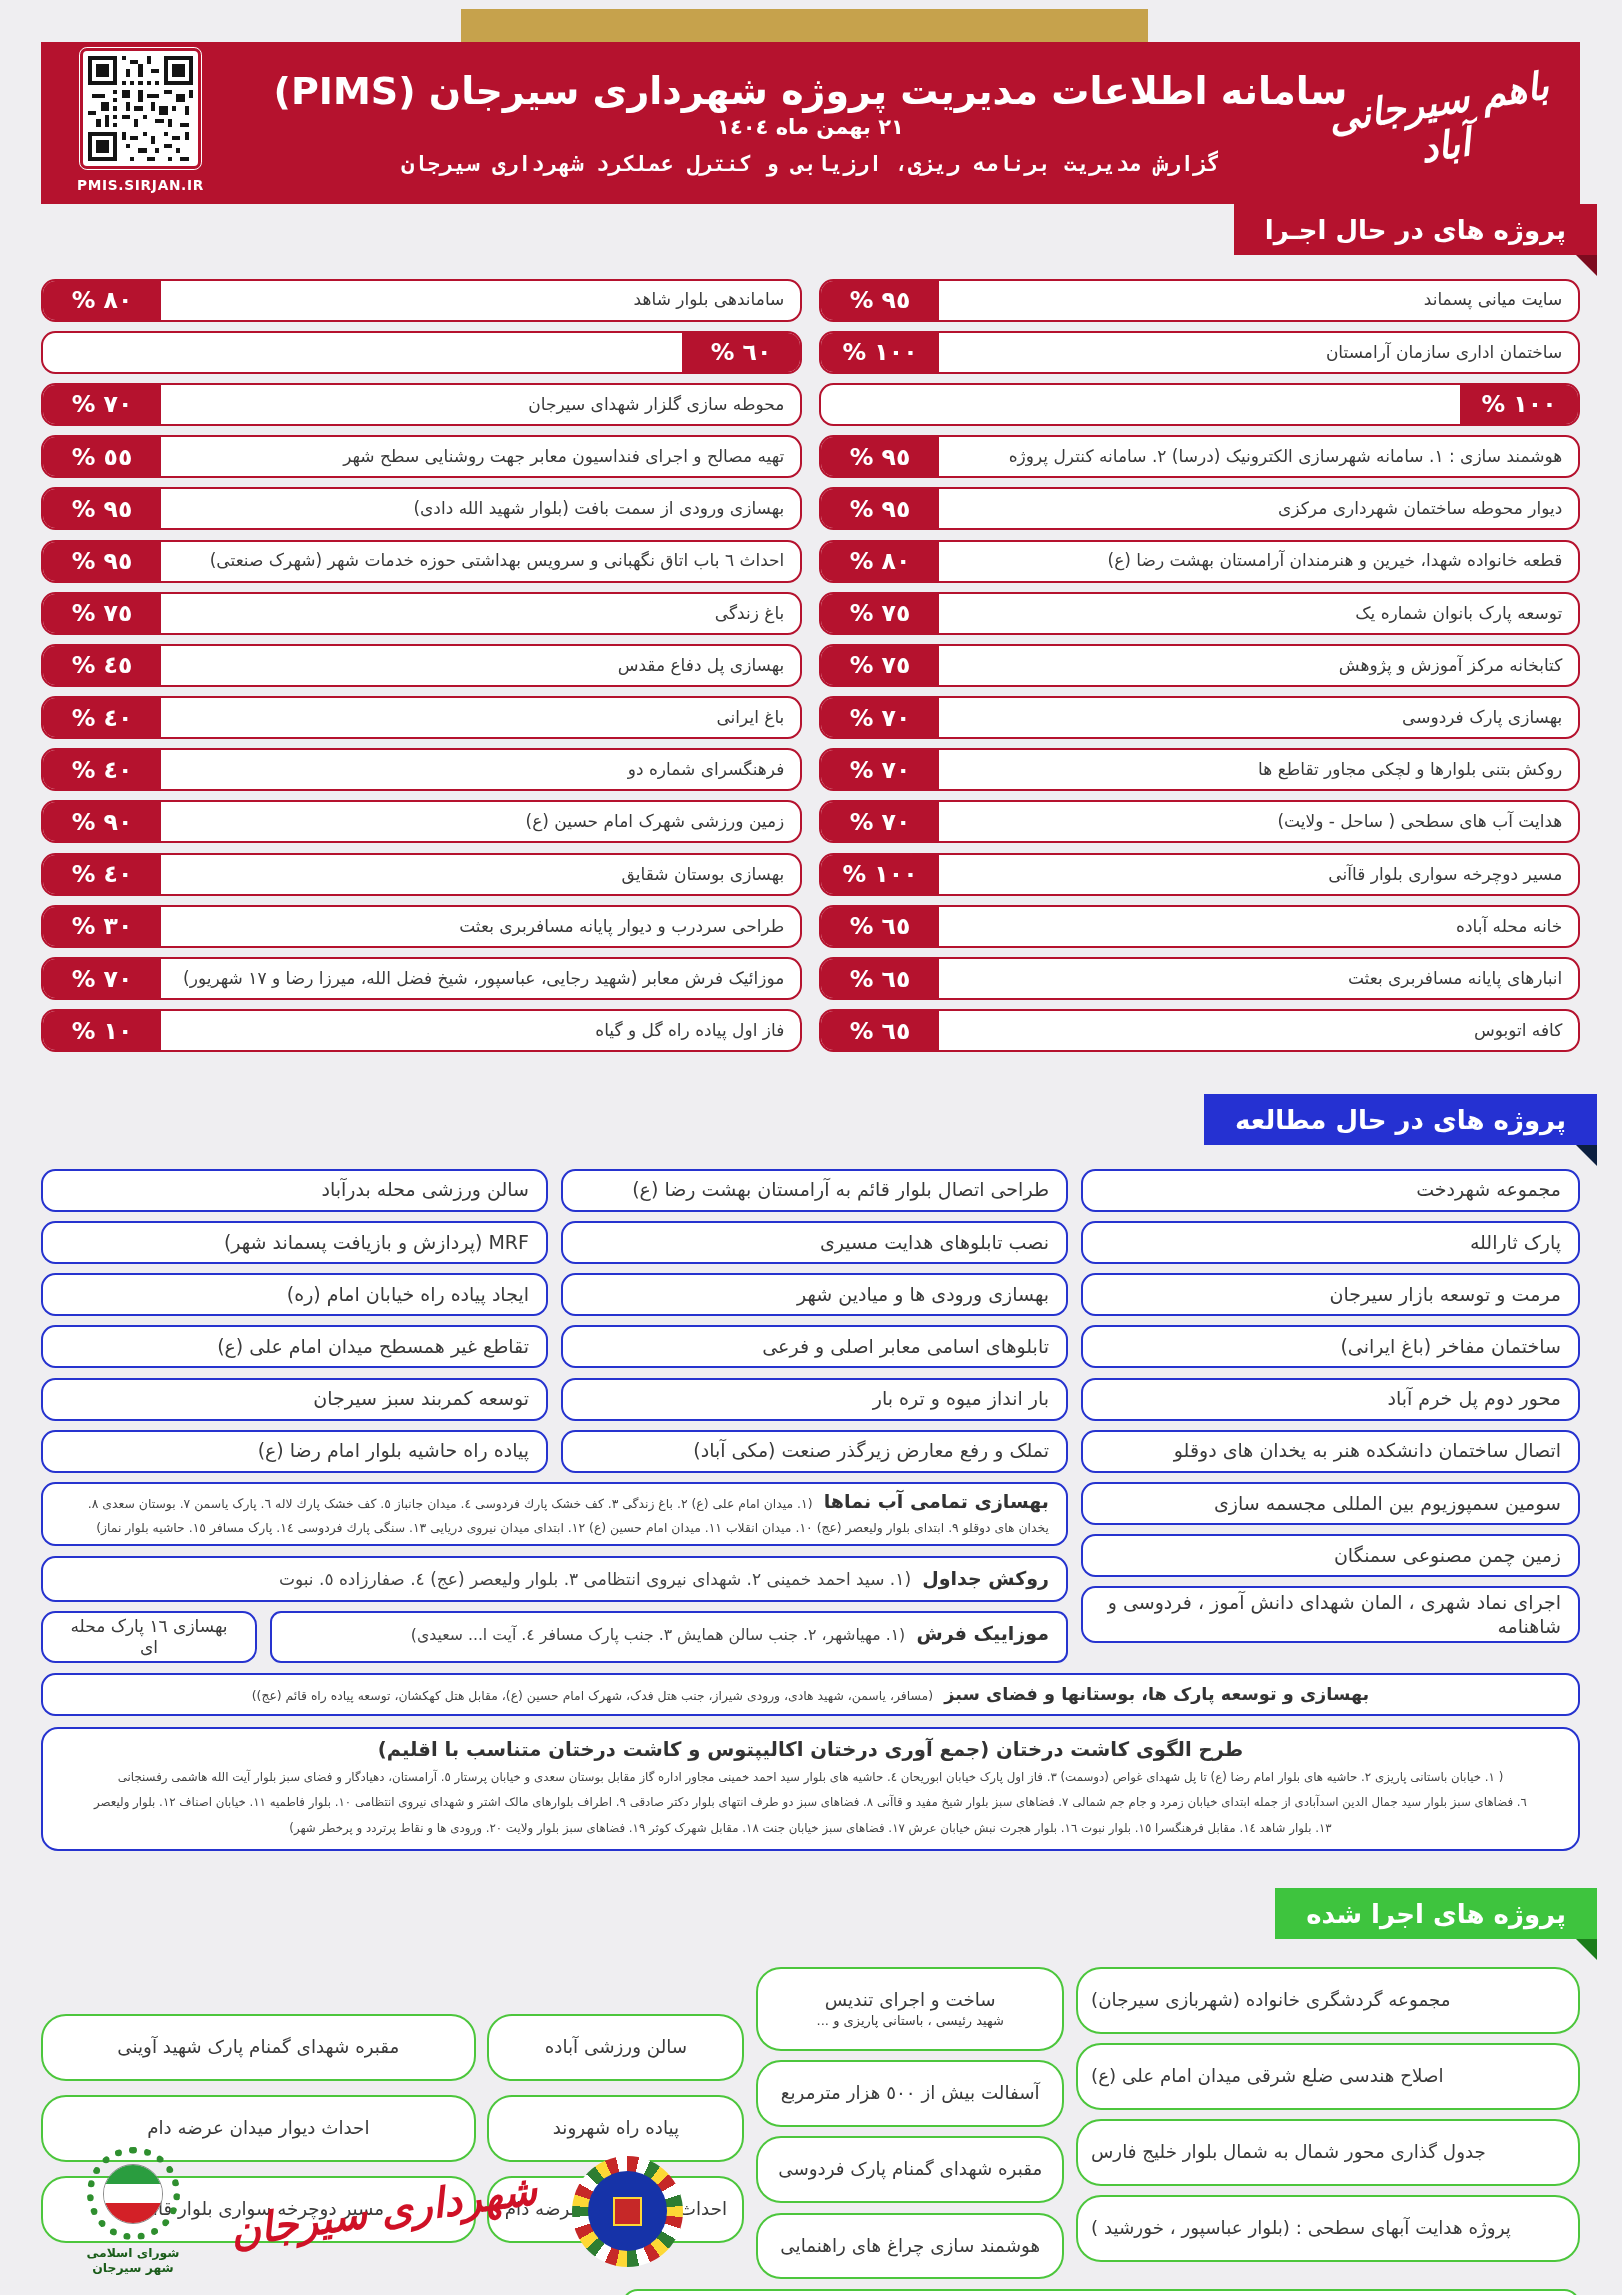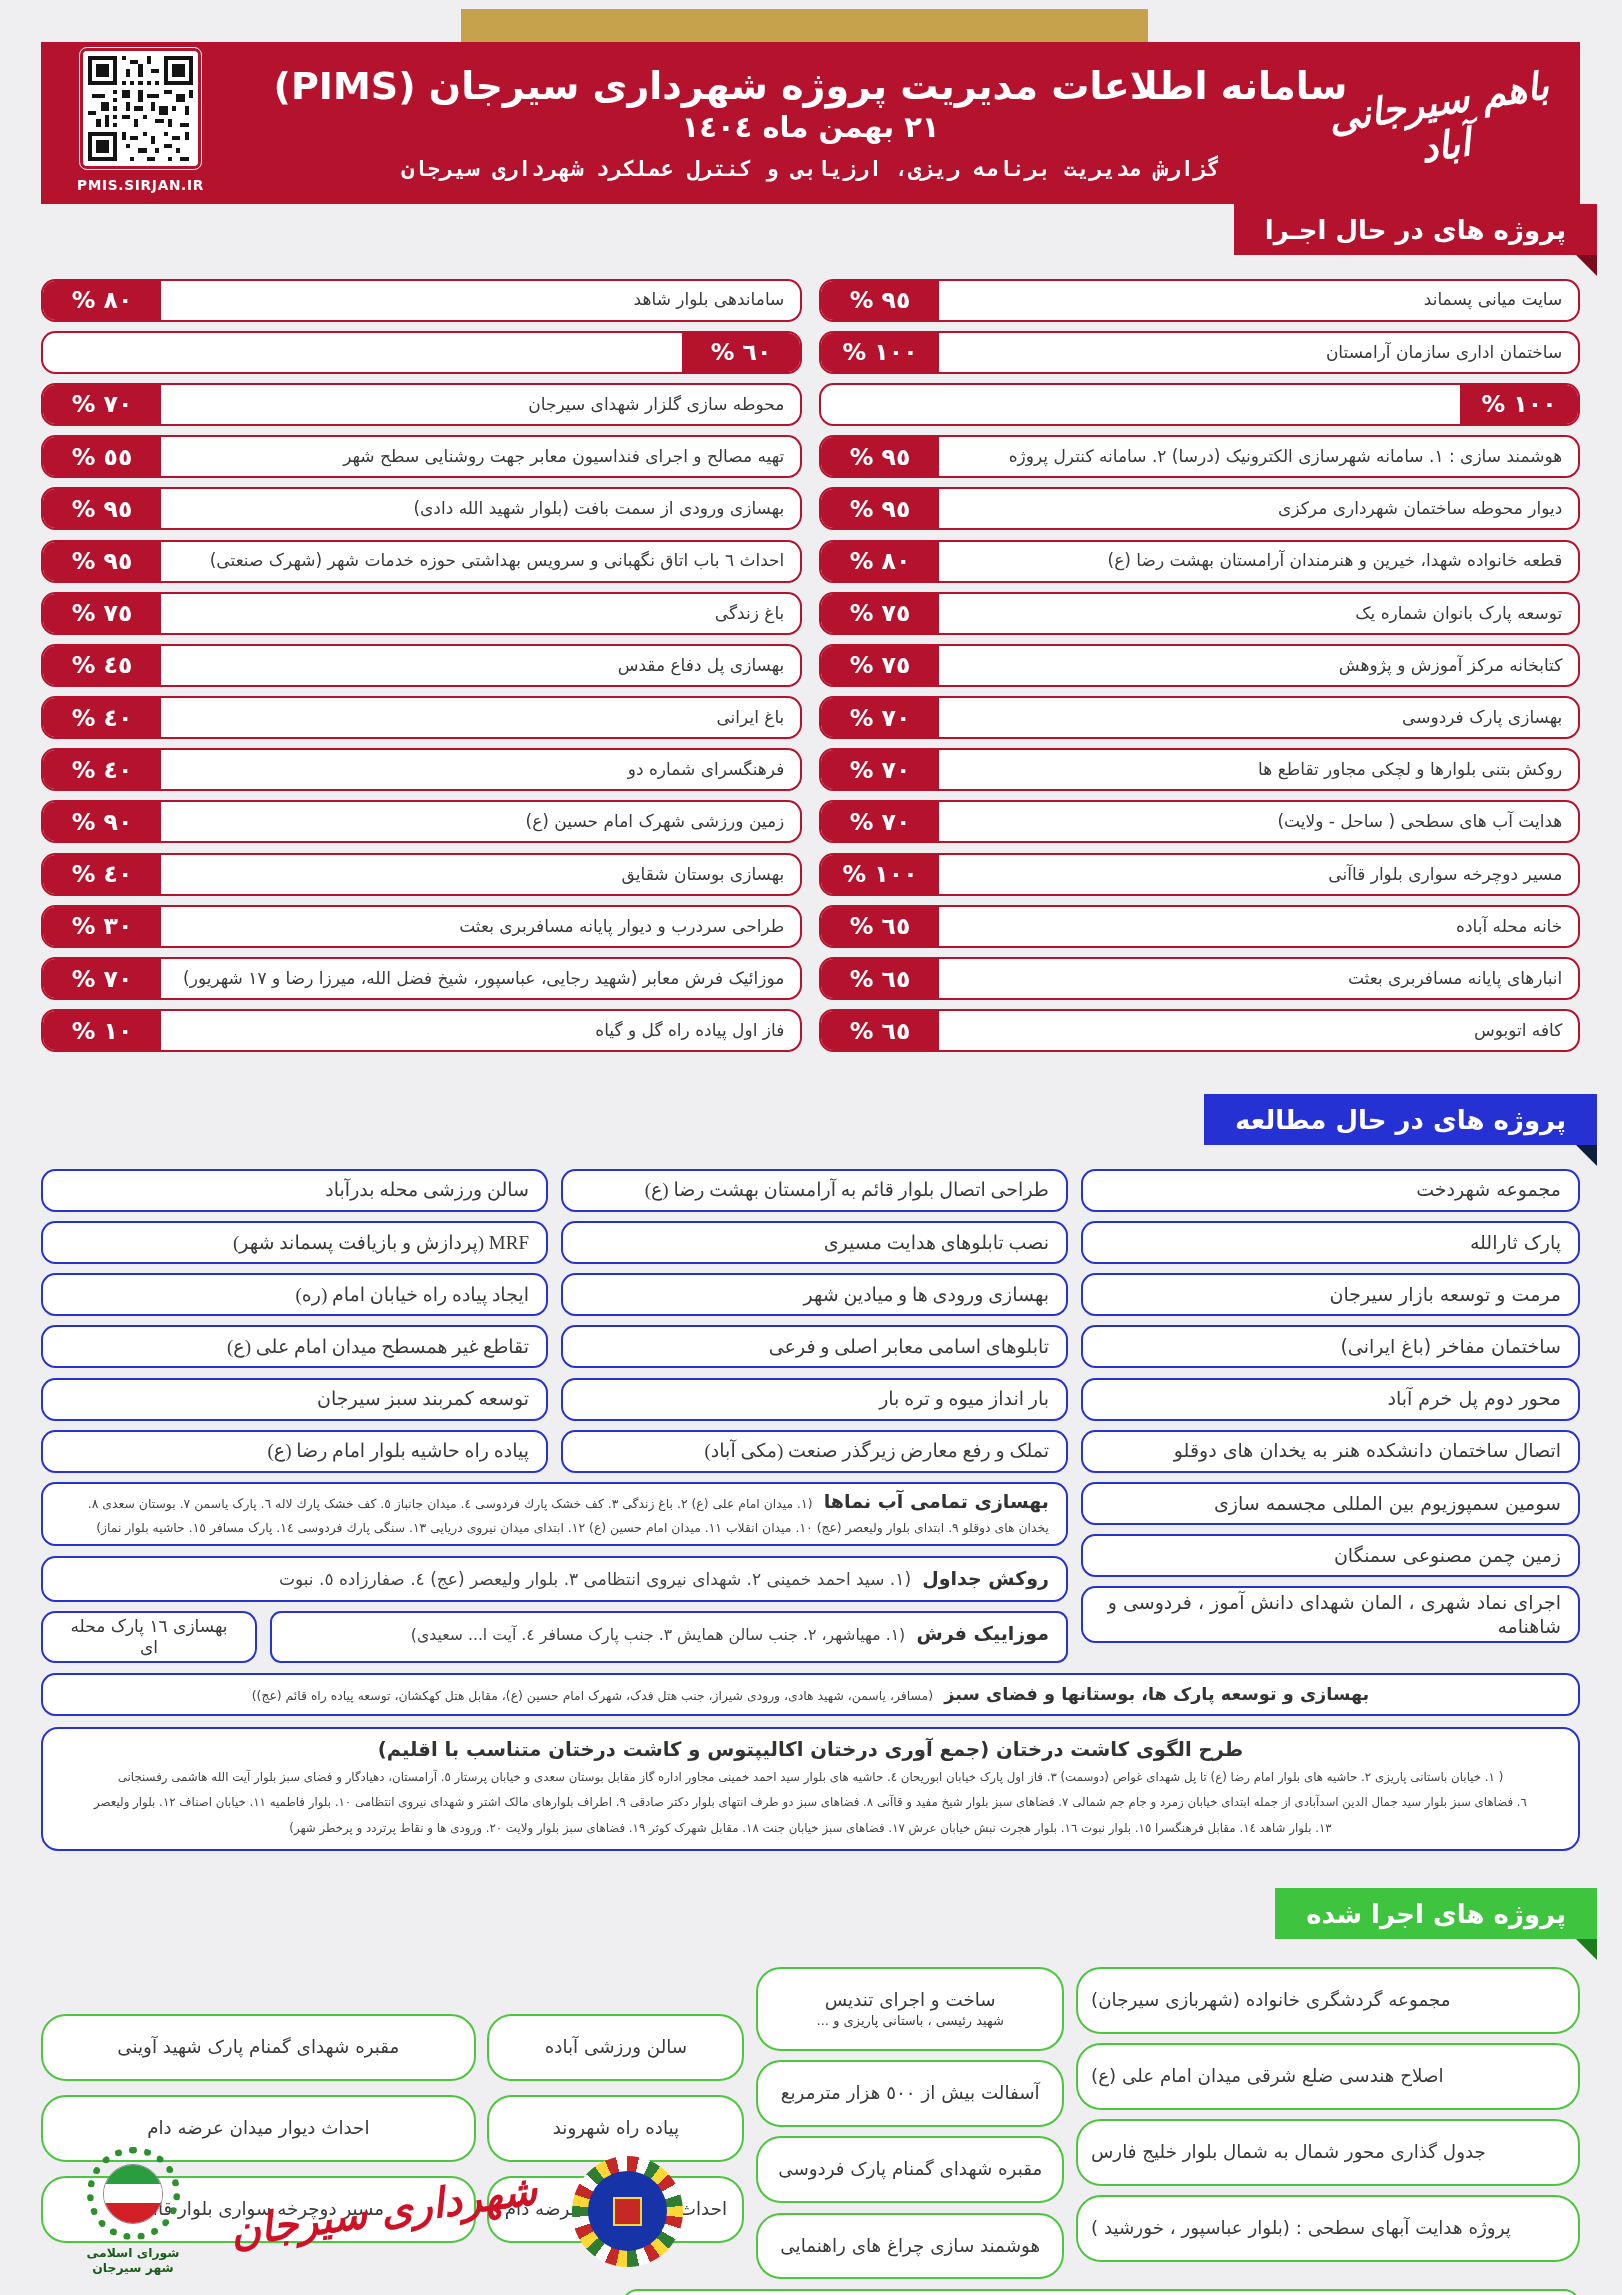--- a/index.html
+++ b/index.html
@@ -8,21 +8,21 @@
   .page { position:relative; width:1623px; height:2295px; margin:0 auto;
           background:#efeef1; overflow:hidden; direction:rtl; }
 
   
   .gold-bar { position:absolute; top:9.2px; right:474px; width:687px; height:38px;
               background:#c6a24c; }
   .banner { position:absolute; top:42px; left:42px; right:42px; height:162px;
             background:#b5122e; z-index:2; display:flex; flex-direction:column;
             align-items:center; justify-content:center; color:#fff; }
   .banner-title { font-size:38px; font-weight:bold; letter-spacing:0; }
-  .banner-date  { font-size:29px; font-weight:bold; margin-top:2px; }
+  .banner-date  { font-size:21px; font-weight:bold; margin-top:2px; }
   .banner-sub   { font-size:21.6px; font-weight:bold; margin-top:11.8px;font-family:Liberation Mono, monospace; }
   .qr-wrap { position:absolute; left:34px; top:9.2px; width:131px; text-align:center; }
   .qr-box  { width:115px; height:115px; margin:0 auto; background:#fff; padding:5.2px;
              border-radius:3.9px; outline:1.3px solid #fff; outline-offset:3.3px; }
   .qr-label{ color:#fff; font-weight:bold; font-size:13.7px; margin-top:10.5px;
              letter-spacing:0.7px; direction:ltr; }
   .brand { position:absolute; right:19.6px; top:17px; width:236px; height:131px;
            color:#fff; font-size:38px; font-weight:bold; font-style:italic;
            display:flex; align-items:center; justify-content:center; text-align:center;
            transform:rotate(-9deg); line-height:1.15; }
@@ -47,21 +47,21 @@
   .ip-label{ flex:1; display:flex; align-items:center; padding:2.6px 15.7px;
              font-size:17px; color:#3a3a3a; line-height:1.25; }
   .ip-badge{ flex:0 0 118px; background:#b5122e; color:#fff; display:flex;
              align-items:center; justify-content:center; font-size:23.6px; font-weight:bold; }
 
   
   .st-grid { display:flex; gap:13px; margin-top:23.6px; }
   .st-col1 { flex:0 0 499px; display:flex; flex-direction:column; gap:9.2px; }
   .st-left { flex:1; display:flex; flex-direction:column; gap:9.2px; }
   .st-two  { display:flex; gap:13px; }
-  .st-two > div { flex:1; display:flex; flex-direction:column; gap:9.2px;font-family:Liberation Serif, serif; }
+  .st-two > div { flex:1; display:flex; flex-direction:column; gap:9.2px; }
   .st-pill { background:#fff; border:2px solid #2633cf; border-radius:14.4px; min-height:43px;
              display:flex; align-items:center; padding:2.6px 17px; font-size:19px;
              color:#3a3a3a; line-height:1.25; }
   .st-pill.wrap { display:block; padding:6.5px 17px; }
   .st-lead { font-weight:bold; font-size:19px; color:#333; }
   .st-rest { font-size:12.4px; color:#444; margin-right:5.2px; }
   .st-row9 { display:flex; gap:13px; }
   .st-row9 .mosaic { flex:1;border-radius:11px; }
   .st-row9 .small  { flex:0 0 216px; justify-content:center; text-align:center; font-size:17px; }
   .full-row { margin-top:10.5px; }

